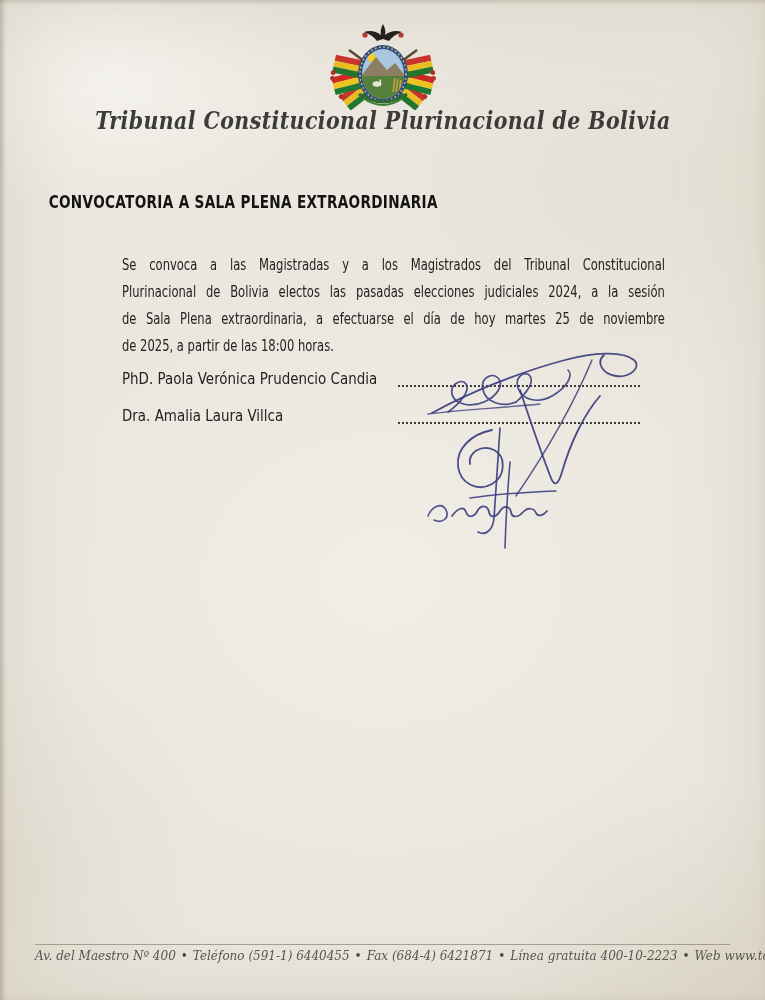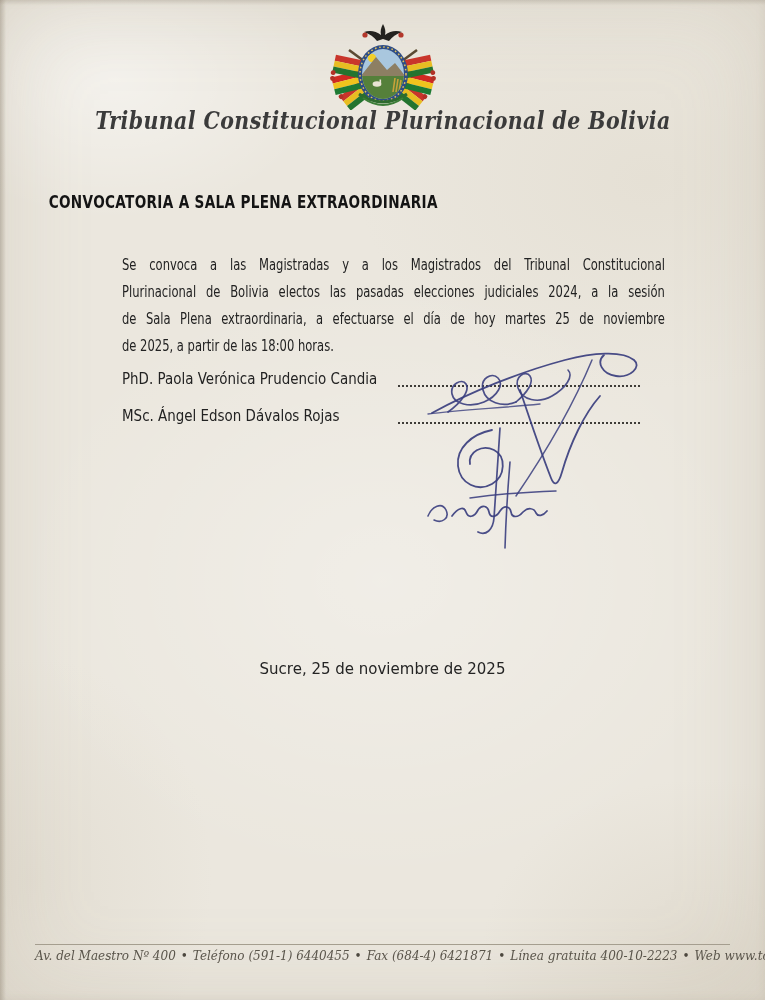--- a/index.html
+++ b/index.html
@@ -150,21 +150,21 @@
     <div class="jline">de Sala Plena extraordinaria, a efectuarse el día de hoy martes 25 de noviembre</div>
     <div class="jline last">de 2025, a partir de las 18:00 horas.</div>
   </div>
 
   <div class="sig-block">
     <div class="sig-row">
       <span class="sig-name">PhD. Paola Verónica Prudencio Candia</span>
       <span class="sig-leader"></span>
     </div>
     <div class="sig-row">
-      <span class="sig-name">MSc. Ángel Edson Dávalos Rojas</span>
+      <span class="sig-name">Dra. Amalia Laura Villca</span>
       <span class="sig-leader"></span>
     </div>
   </div>
 
   <svg class="ink" viewBox="0 0 765 1000" aria-hidden="true">
     <g fill="none" stroke="#3a3e7e" stroke-linecap="round" stroke-linejoin="round">
 
       <path d="M432 413 C470 392 520 372 565 360 C592 353 622 350 634 360 C642 367 630 378 616 376 C602 374 596 362 604 355" stroke-width="1.8" opacity="0.92"></path>
       <path d="M448 412 C462 402 470 390 466 384 C462 378 450 384 452 394 C454 404 470 408 484 402 C498 396 504 384 498 378 C492 372 480 378 483 390 C486 402 502 408 516 402" stroke-width="1.7" opacity="0.9"></path>
       <path d="M516 402 C528 392 534 382 530 376 C526 370 514 376 518 388 C522 400 538 404 552 396 C566 388 574 376 568 370" stroke-width="1.6" opacity="0.9"></path>
@@ -175,19 +175,18 @@
       <path d="M492 430 C472 434 456 448 458 466 C460 484 478 492 492 484 C506 476 506 456 494 450 C482 444 468 452 470 464" stroke-width="1.8" opacity="0.92"></path>
       <path d="M500 428 C498 458 496 490 494 518 C493 530 486 536 478 532" stroke-width="1.7" opacity="0.9"></path>
       <path d="M470 498 C498 494 528 492 556 491" stroke-width="1.5" opacity="0.88"></path>
       <path d="M510 462 C508 486 506 514 505 548" stroke-width="1.6" opacity="0.9"></path>
 
       <path d="M428 516 C432 506 442 502 446 510 C450 518 442 524 434 520" stroke-width="1.6" opacity="0.9"></path>
       <path d="M452 516 C458 508 464 506 466 512 C468 518 474 518 478 510 C482 504 488 506 489 512 C490 518 496 518 500 511 C504 505 510 506 511 512 C512 518 518 518 523 512 C528 507 534 508 536 513 C538 517 543 516 547 511" stroke-width="1.7" opacity="0.92"></path>
     </g>
   </svg>
 
-  <div class="dateline">Sucre, 25 de noviembre de 2025</div>
 
   <div class="footer">
     <span>Av. del Maestro Nº 400</span><span class="sep">•</span><span>Teléfono (591-1) 6440455</span><span class="sep">•</span><span>Fax (684-4) 6421871</span><span class="sep">•</span><span>Línea gratuita 400-10-2223</span><span class="sep">•</span><span>Web www.tcpbolivia.bo</span>
   </div>
 
 </div>
 
 </body></html>

